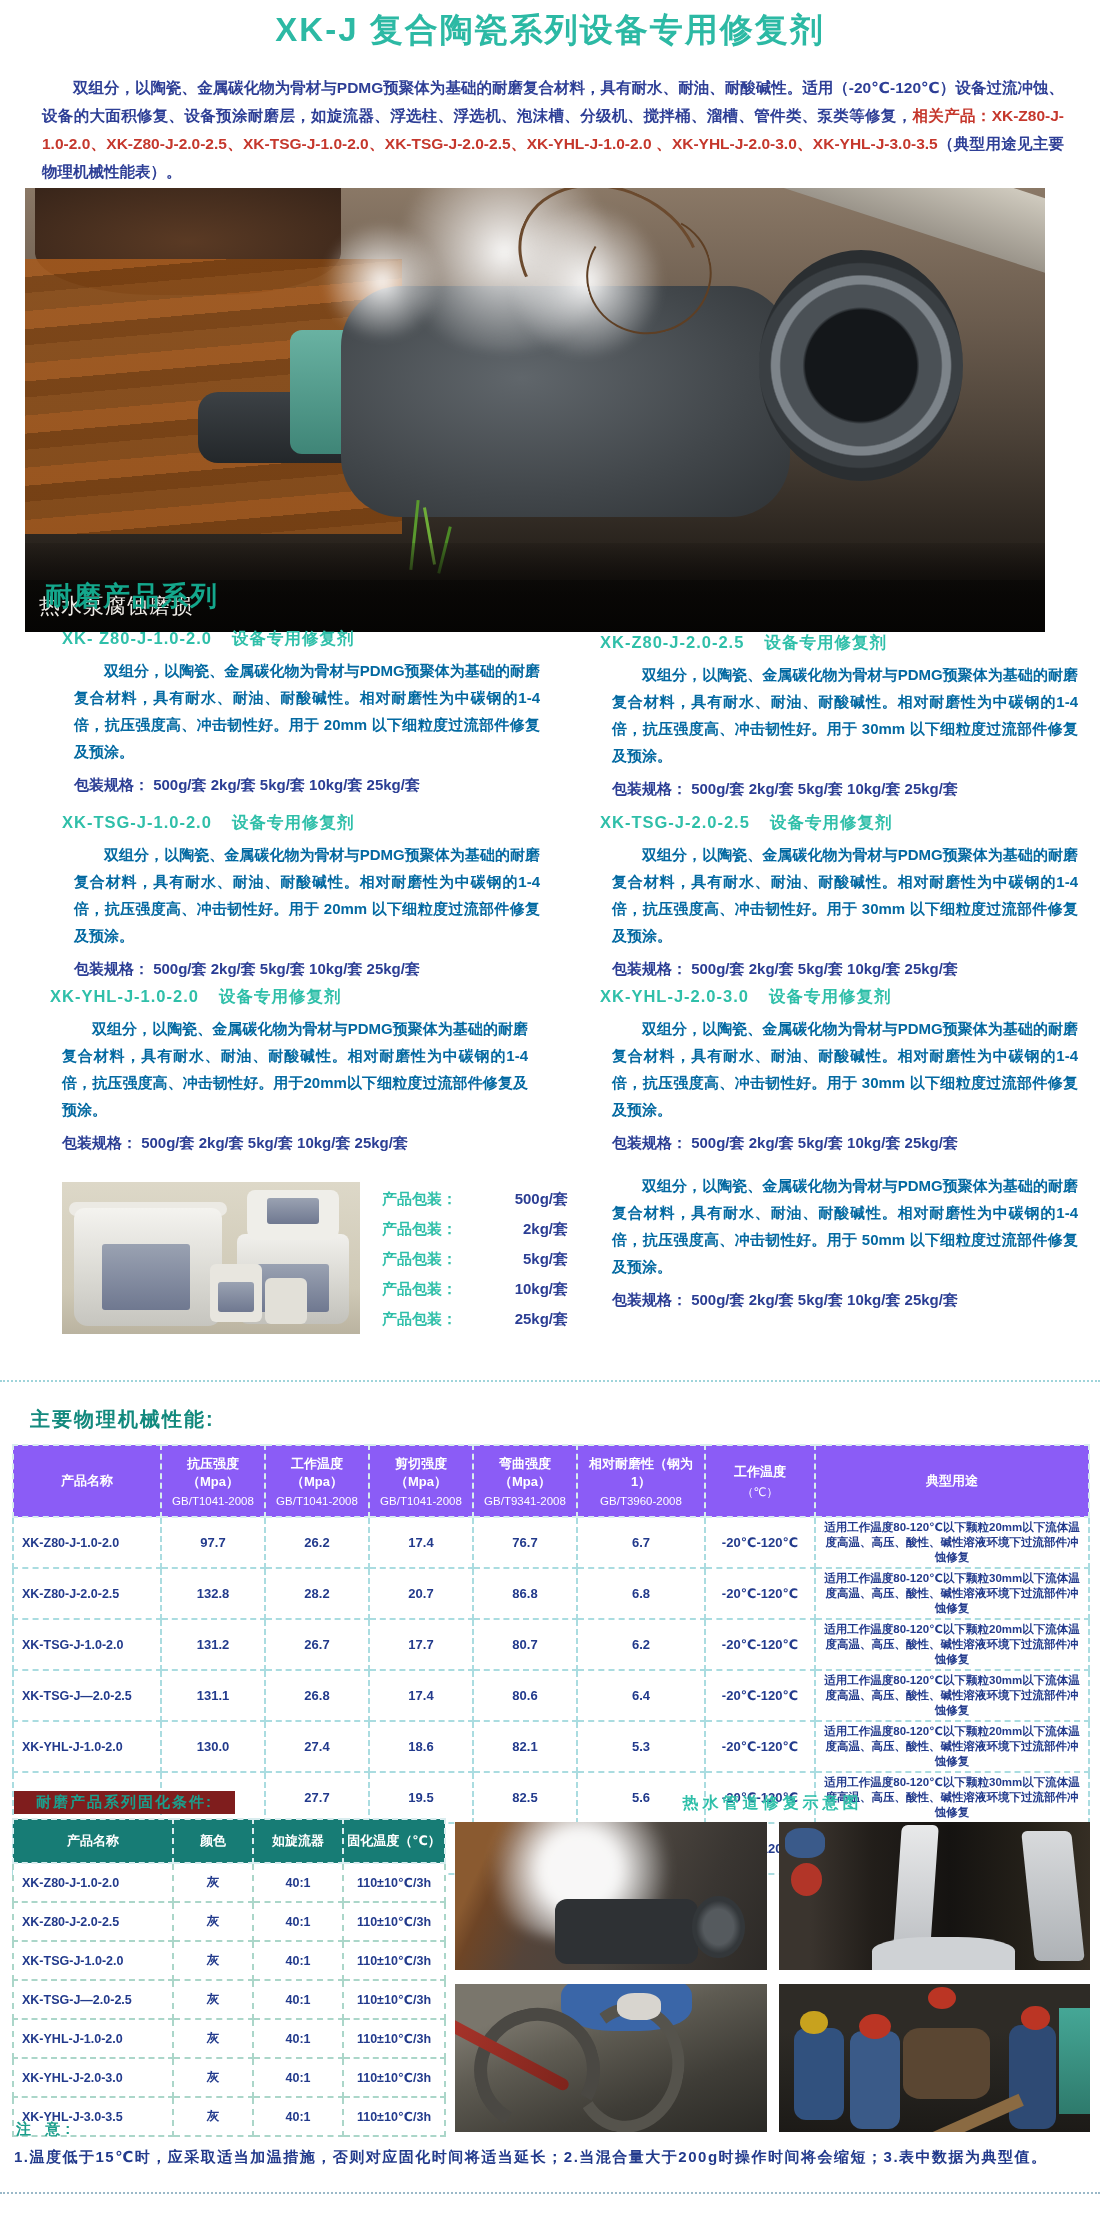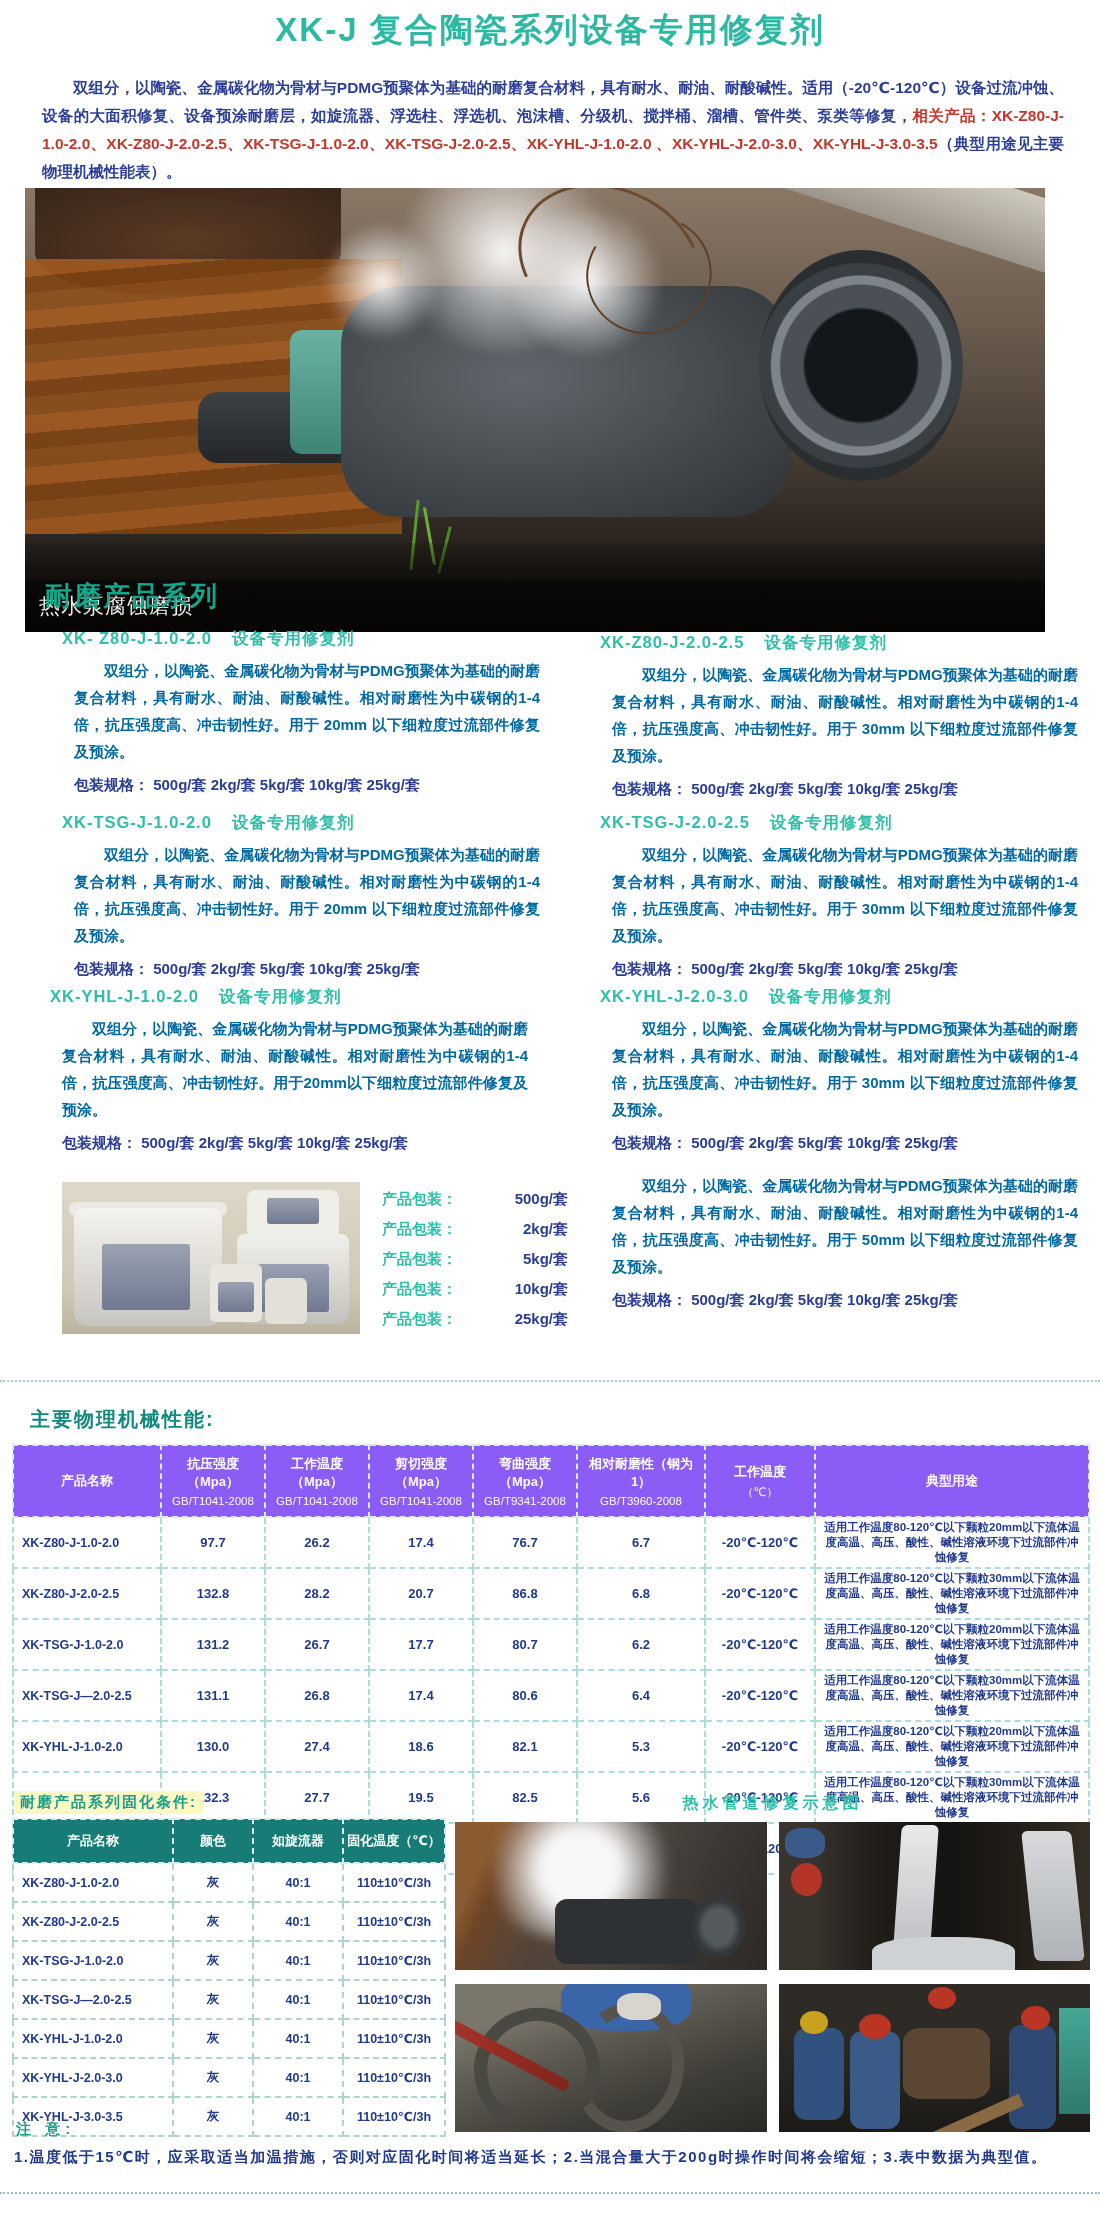--- a/index.html
+++ b/index.html
@@ -91,21 +91,21 @@
   .perf-table th{background:#8b5cf6;color:#ffffff;font-size:13px;font-weight:bold;
     border:2px dashed #d8ecee;padding:6px 2px;height:58px;vertical-align:middle;}
   .perf-table th .s{display:block;font-weight:normal;font-size:11.5px;margin-top:4px;}
   .perf-table td{border:2px dashed #aadce0;color:#223a8c;font-weight:bold;font-size:13px;
     text-align:center;height:36px;padding:2px 4px;background:#ffffff;}
   .perf-table td.name{text-align:left;padding-left:8px;font-size:12.5px;}
   .perf-table td.use{font-size:11.5px;line-height:15px;text-align:center;padding:2px 5px;}
 
   
   .cure-heading{position:absolute;top:1791px;left:14px;font-size:15px;font-weight:bold;color:#1b9e8c;
-    letter-spacing:2px;background:#fef9c3;padding:2px 6px;}
+    letter-spacing:2px;background:#7f1d1d;padding:2px 22px;}
   .cure-table{position:absolute;top:1818px;left:12px;width:432px;table-layout:fixed;}
   .cure-table th{background:#177c75;color:#ffffff;font-size:13px;font-weight:bold;
     border:2px dashed #d8ecee;height:38px;padding:2px;}
   .cure-table td{border:2px dashed #abd6c9;color:#223a8c;font-weight:bold;font-size:12.5px;
     text-align:center;height:33px;padding:2px;background:#ffffff;}
   .cure-table td.name{text-align:left;padding-left:8px;}
 
   
   .pipe-heading{position:absolute;top:1793px;left:455px;width:635px;text-align:center;
     font-size:16px;font-weight:bold;color:#2fbfa9;letter-spacing:4px;}

